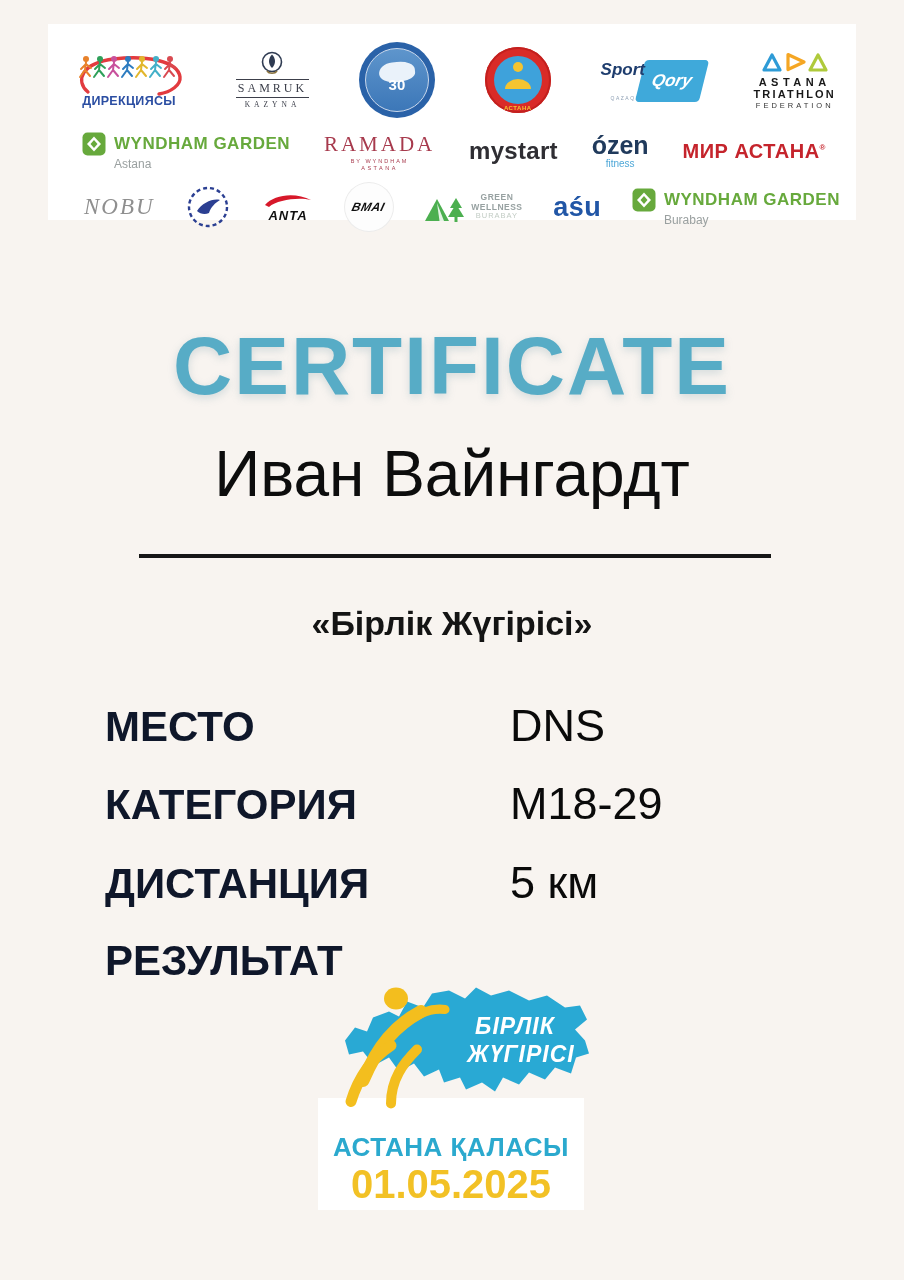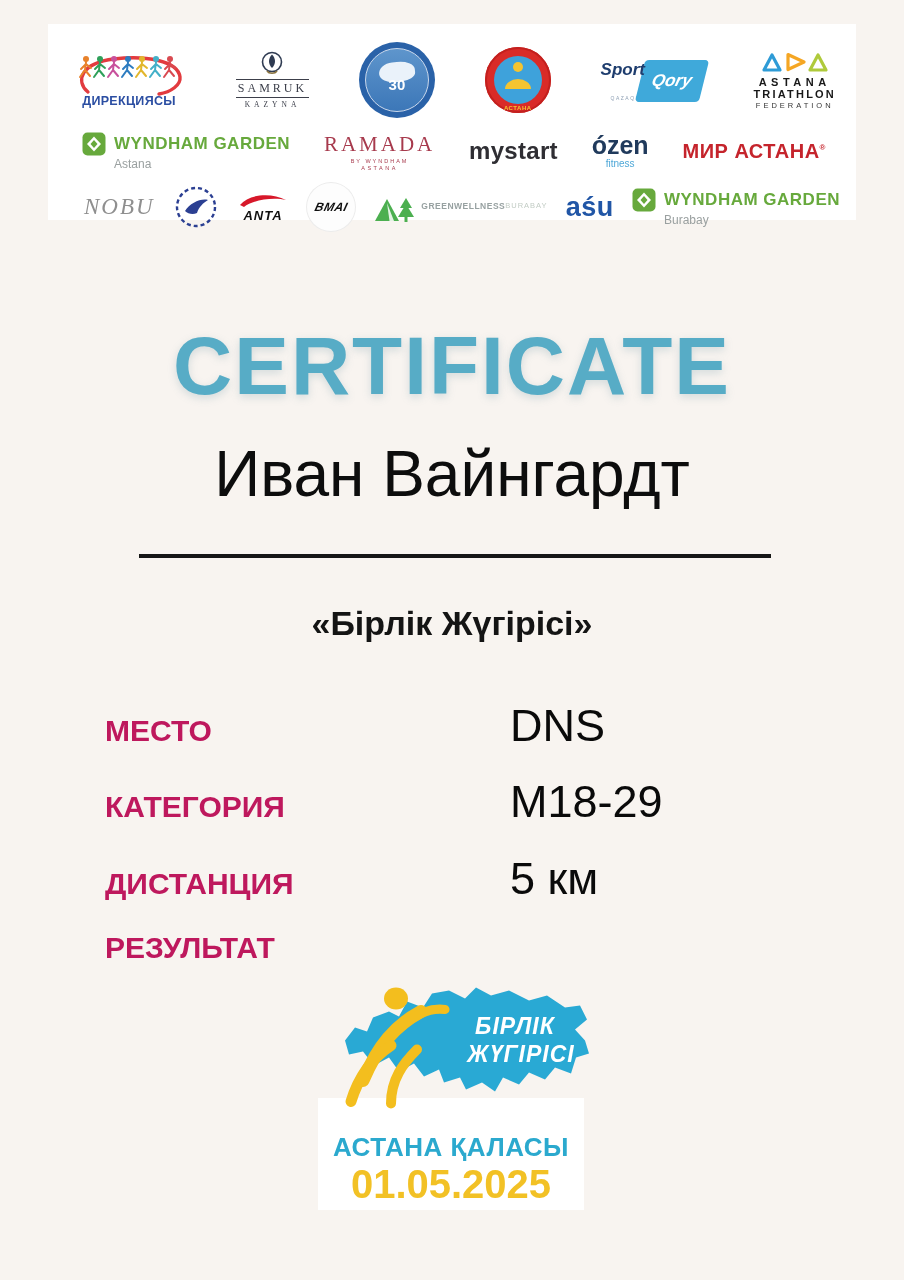--- a/index.html
+++ b/index.html
@@ -65,39 +65,39 @@
 
   .nobu-text{font-family:"Liberation Serif",serif;font-style:italic;font-size:23px;letter-spacing:2px;color:#8F8F8F;}
 
   .bmai-circle{width:48px;height:48px;border-radius:50%;background:#FDFDFD;box-shadow:0 0 0 1px #ECECEC;
     display:flex;align-items:center;justify-content:center;}
   .bmai-text{font-style:italic;font-weight:800;font-size:12px;color:#101010;transform:skewX(-14deg);letter-spacing:.5px;}
 
   .anta-text{font-style:italic;font-weight:800;font-size:13px;color:#111;letter-spacing:1px;margin-top:-1px;}
 
   .gw{flex-direction:row;gap:6px;align-items:center;}
-  .gw-lines{display:flex;flex-direction:row;line-height:1.15;text-align:center;}
+  .gw-lines{display:flex;flex-direction:column;line-height:1.15;text-align:center;}
   .gw-l1,.gw-l2{font-size:8.5px;font-weight:700;color:#97A1A1;letter-spacing:.5px;}
   .gw-l3{font-size:7.5px;color:#C2CCC4;letter-spacing:1px;}
 
   .asu-text{font-size:27px;font-weight:700;color:#2156A6;letter-spacing:.5px;}
 
   
   .cert-title{position:absolute;top:270px;left:0;width:100%;text-align:center;
     font-size:82px;font-weight:800;letter-spacing:2px;color:#57ACC6;line-height:1;
     text-shadow:0 3px 8px rgba(110,150,165,.28);}
   .participant-name{position:absolute;top:442px;left:0;width:100%;text-align:center;
     font-size:64px;font-weight:400;color:#0d0d0d;line-height:1;}
   .name-underline{position:absolute;top:554px;left:139px;width:632px;height:4px;background:#161616;}
   .event-name{position:absolute;top:604px;left:0;width:100%;text-align:center;
     font-size:34px;font-weight:700;color:#141414;}
 
   .fields{position:absolute;left:105px;top:702px;width:700px;}
   .field-row{display:flex;align-items:baseline;margin-bottom:29px;}
-  .field-label{width:405px;font-size:30px;font-weight:700;color:#be185d;line-height:1.15;}
+  .field-label{width:405px;font-size:42px;font-weight:700;color:#0f172a;line-height:1.15;}
   .field-value{font-size:45px;font-weight:400;color:#0a0a0a;line-height:1.05;}
 
   
   .footer-logo{position:absolute;left:333px;top:982px;width:260px;height:128px;z-index:2;}
   .footer-box{position:absolute;left:318px;top:1098px;width:266px;height:112px;background:#ffffff;
     box-sizing:border-box;text-align:center;padding-top:34px;z-index:1;}
   .footer-city{font-size:26px;font-weight:700;color:#2BA9CE;letter-spacing:.5px;text-align:center;}
   .footer-date{font-size:40px;font-weight:800;color:#F2C125;line-height:1.05;}
 </style>
 </head>

